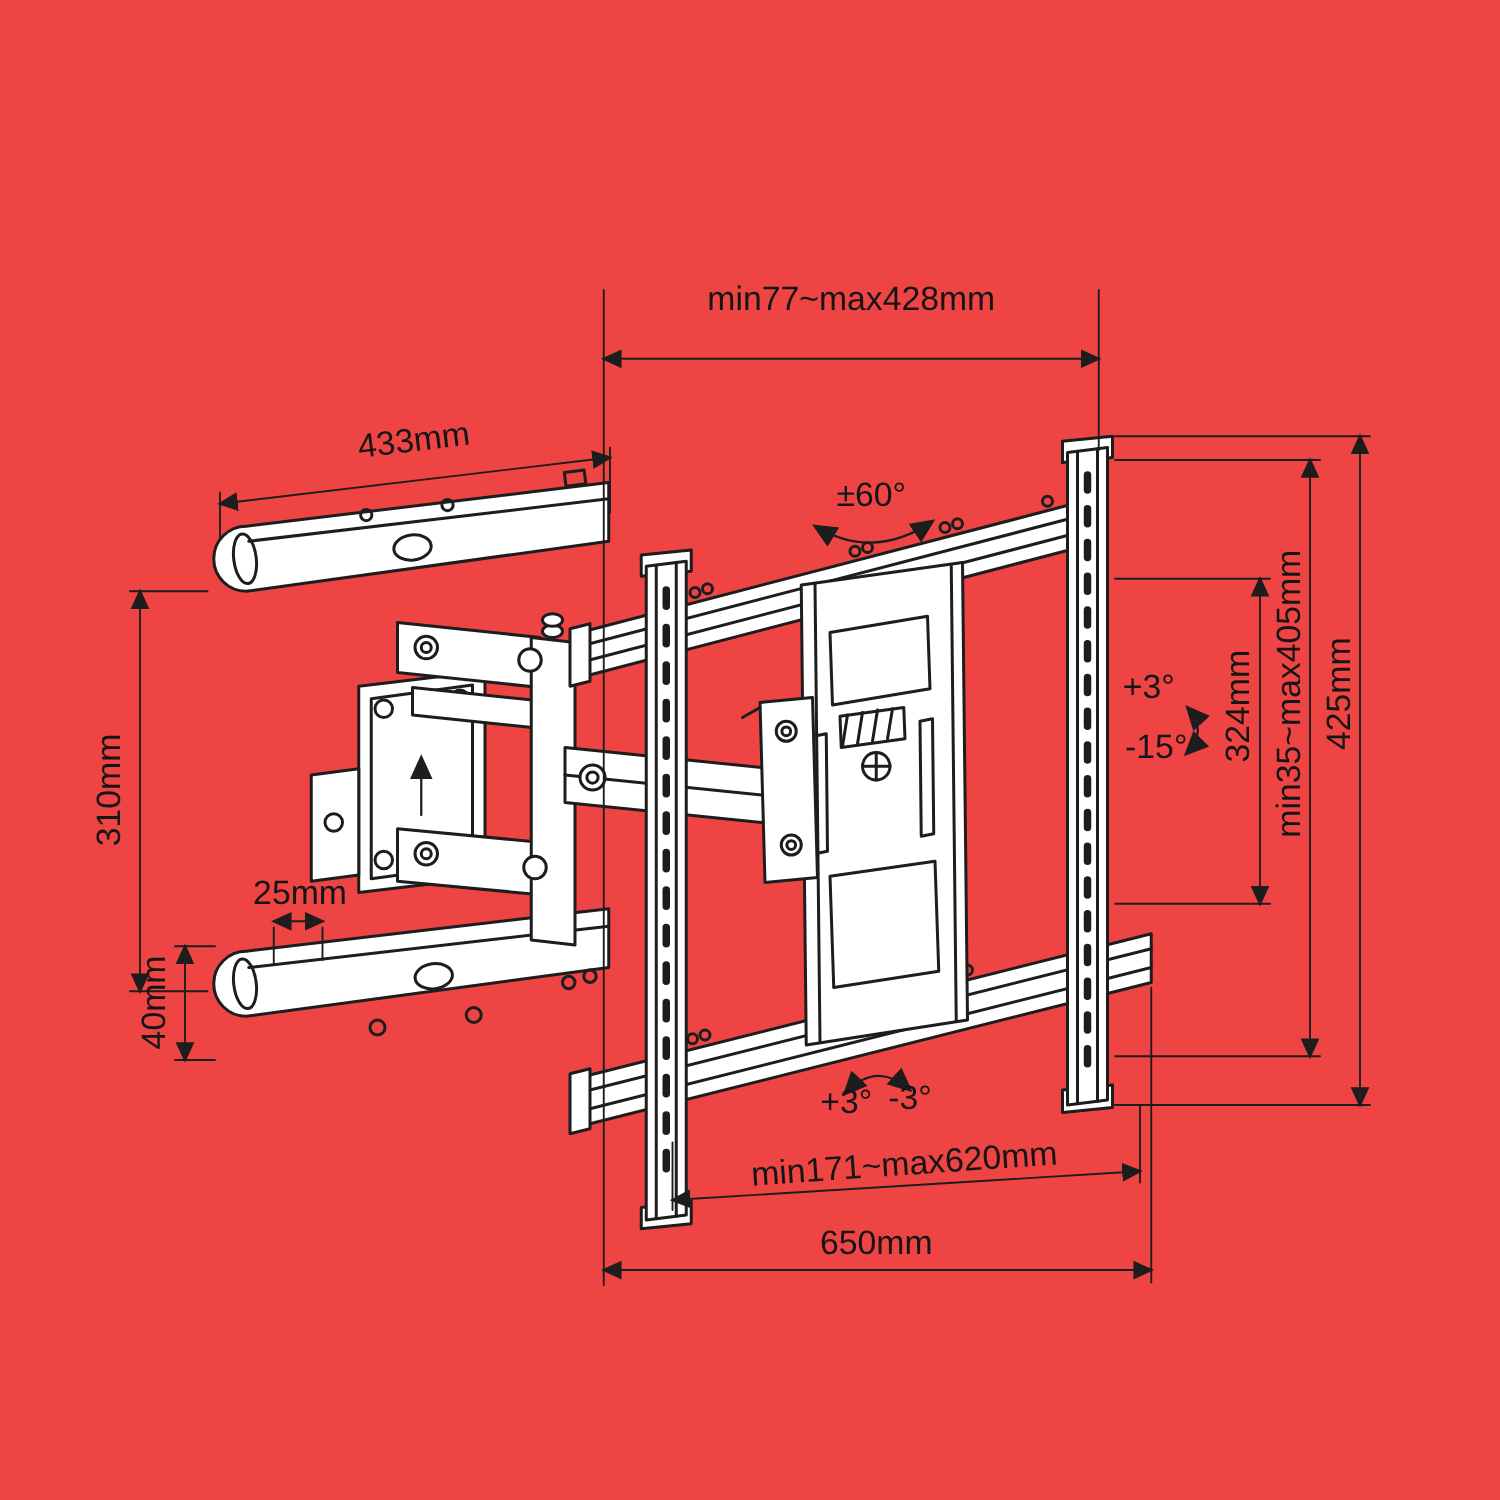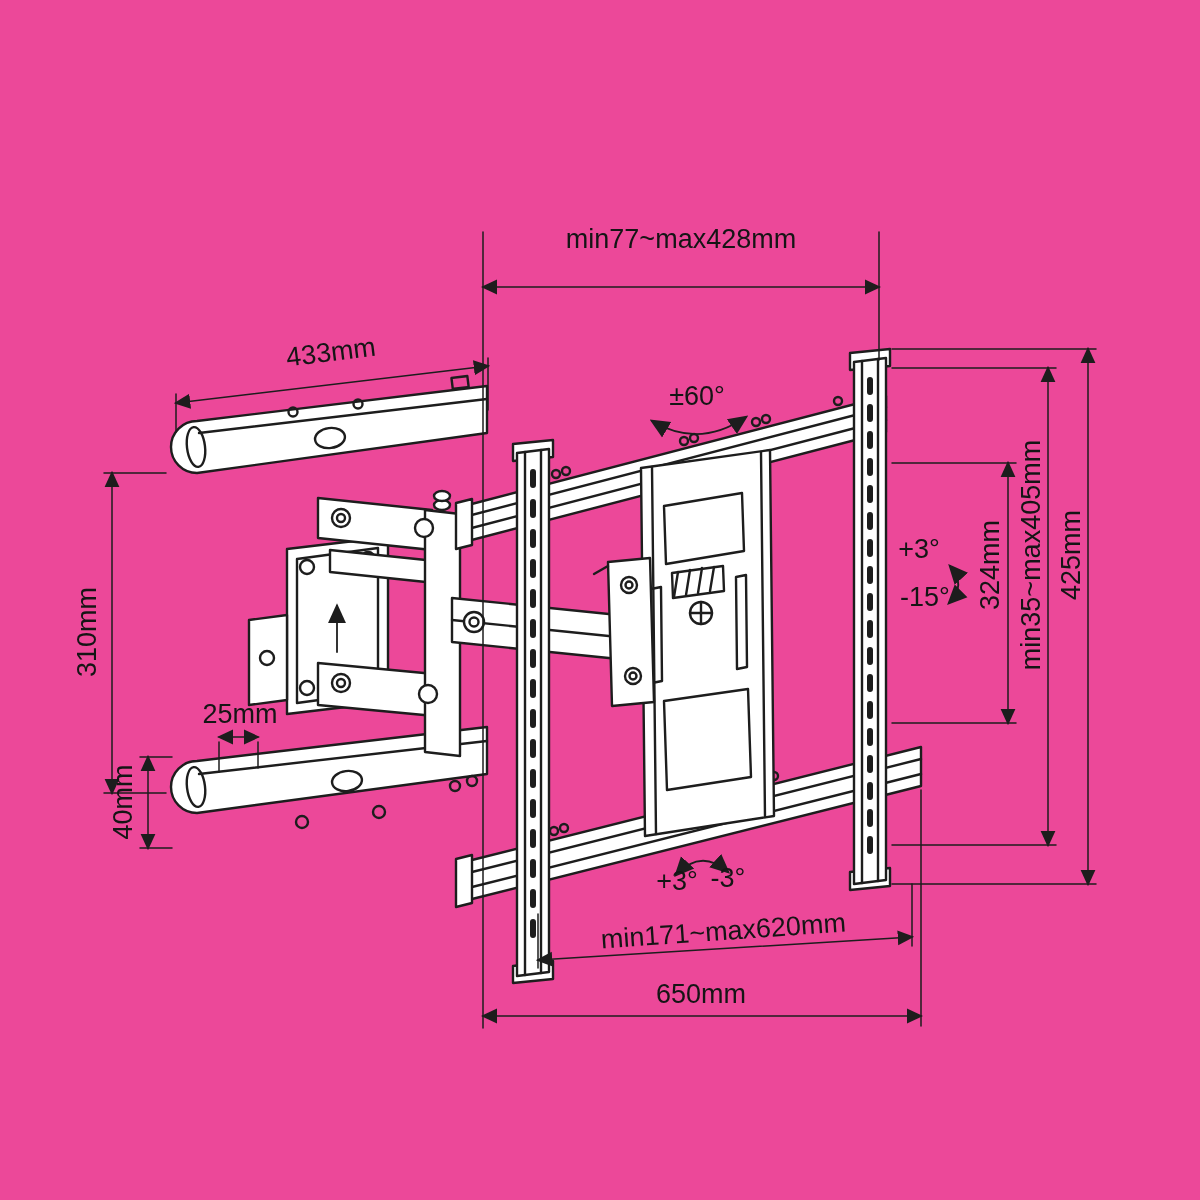--- a/index.html
+++ b/index.html
@@ -1,16 +1,16 @@
 <!DOCTYPE html>
 <html><head>
 <meta charset="utf-8">
 <style>
   html,body{margin:0;padding:0;background:#ffffff;}
-  .stage{width:1200px;height:1200px;position:relative;background:#ec4899;overflow:hidden;}
+  .stage{width:1200px;height:1200px;position:relative;background:#ef4444;overflow:hidden;}
   svg{display:block;}
   .draw{fill:none;stroke:#1d1d1d;stroke-width:2.4;stroke-linejoin:round;stroke-linecap:round;}
   .dims{fill:none;stroke:#1d1d1d;stroke-width:1.5;stroke-linecap:round;}
   .fw{fill:#ffffff;}
   text.dim{font-family:"Liberation Sans",sans-serif;font-size:27px;fill:#151515;stroke:none;text-anchor:middle;}
 </style>
 </head>
 <body>
 
 <div class="stage">

